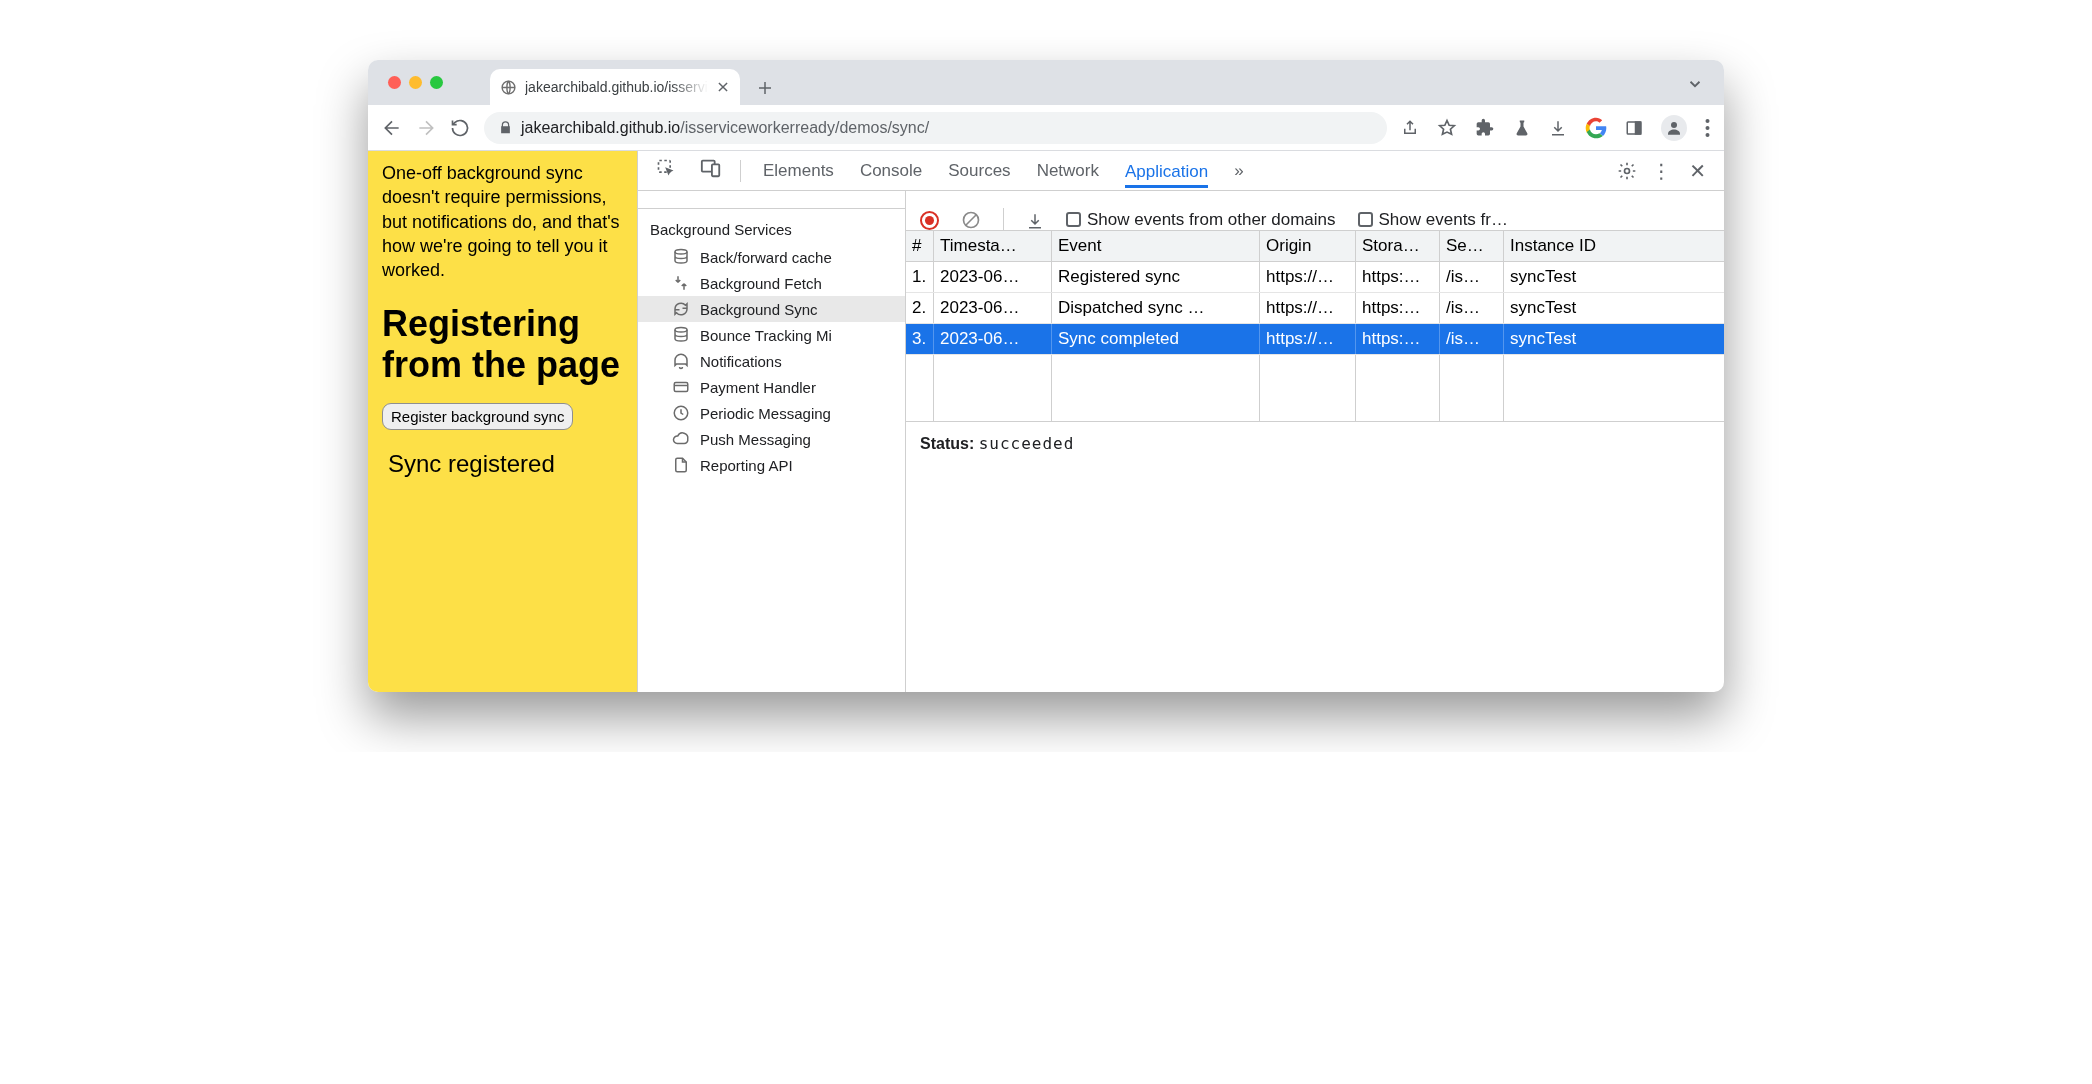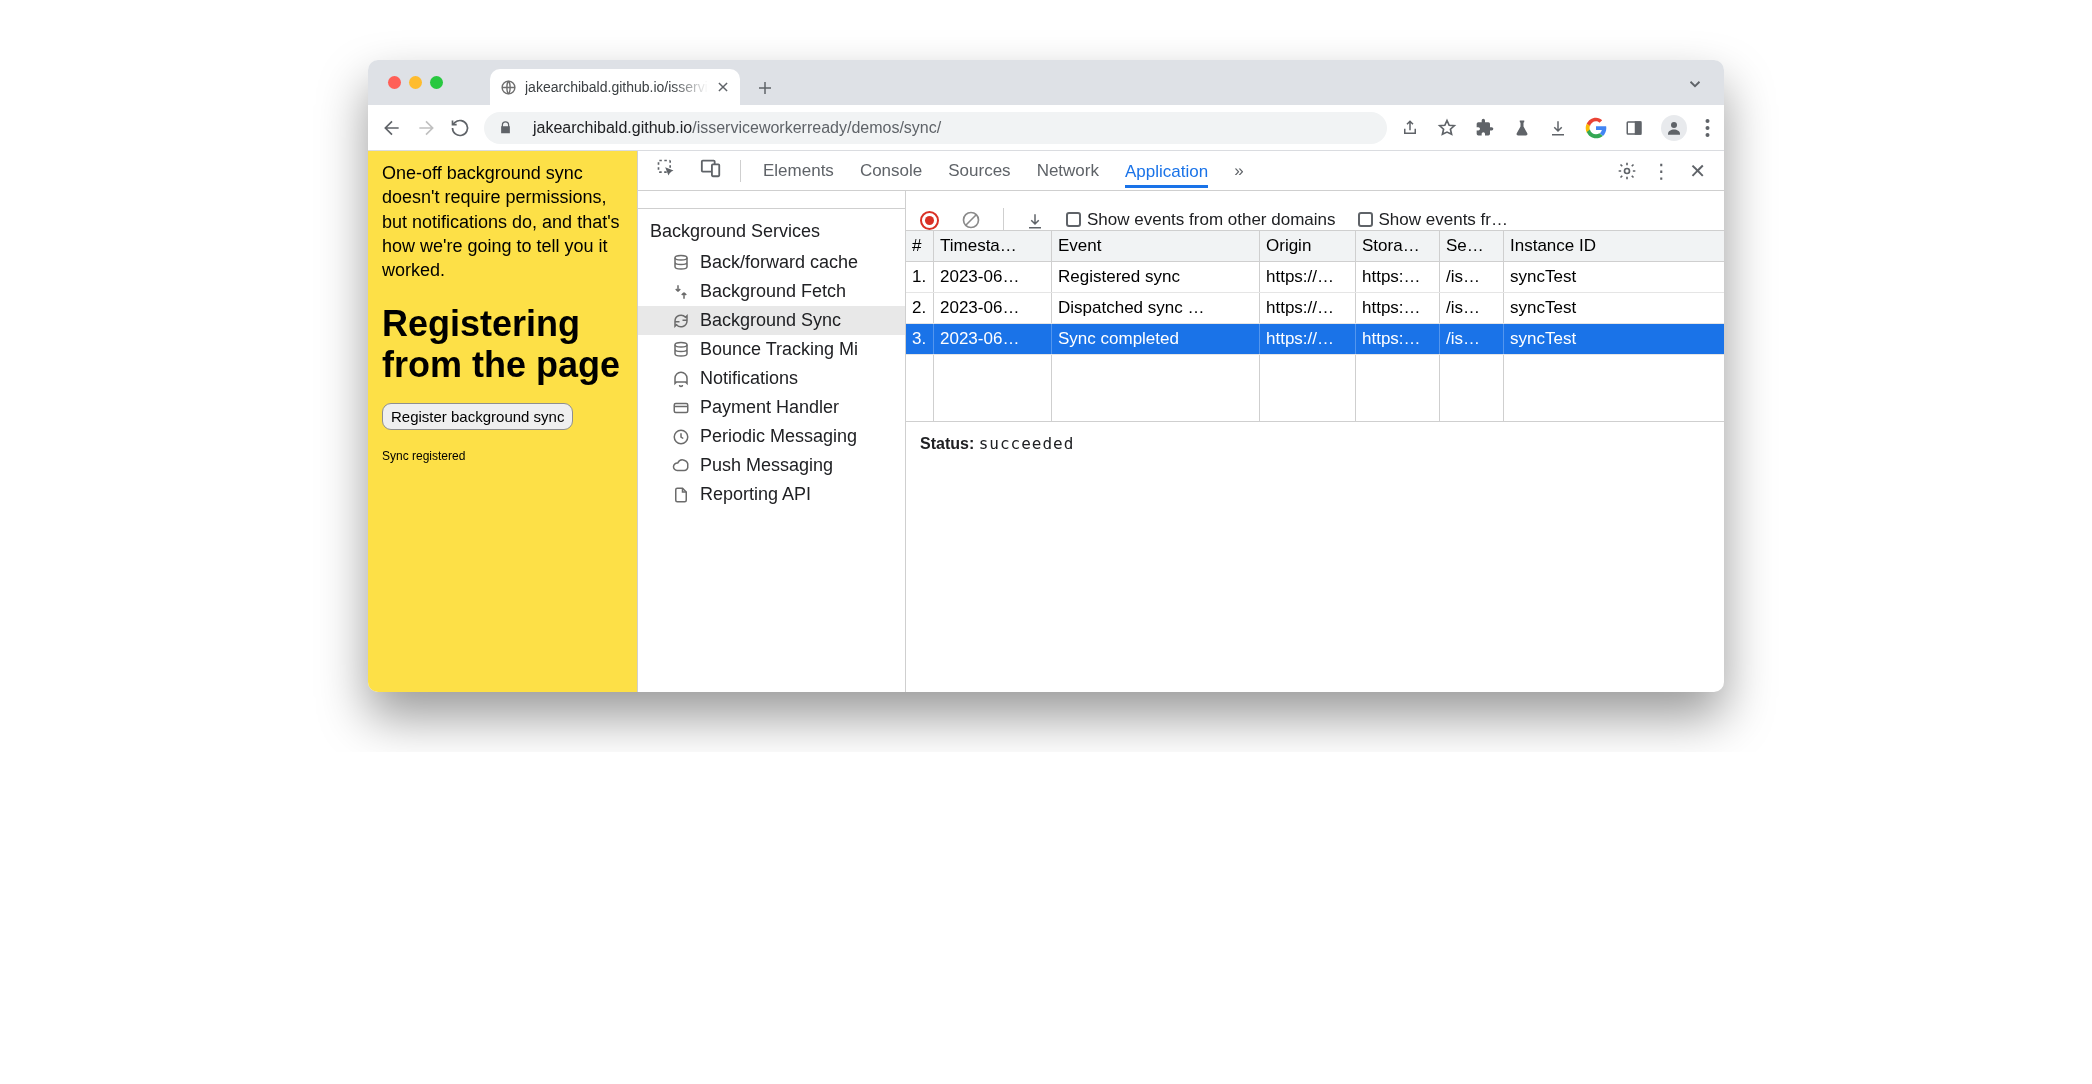--- a/index.html
+++ b/index.html
@@ -47,42 +47,42 @@
 
   
   .addrbar {
     height:46px; background:#fff; display:flex; align-items:center;
     padding:0 14px; gap:14px; border-bottom:1px solid #dadce0;
   }
   .addrbar .nav-ico{ color:#5f6368; width:20px; display:flex; justify-content:center; }
   .nav-ico.dis{ color:#c0c0c0; }
   .omni{
     flex:1; background:#f1f3f4; height:32px; border-radius:16px;
-    display:flex; align-items:center; padding:0 14px; gap:20px;
+    display:flex; align-items:center; padding:0 14px; gap:8px;
     font-size:16px; color:#202124;
   }
   .omni .host{ color:#202124; }
   .omni .path{ color:#5f6368; }
   .right-icons{ display:flex; align-items:center; gap:18px; color:#5f6368;}
   .glogo{ display:flex; }
   .avatar{ width:26px;height:26px;border-radius:50%;background:#e8eaed;
     display:flex;align-items:center;justify-content:center;color:#5f6368;}
 
   
   .content { flex:1; display:flex; min-height:0; }
   .page {
     width:269px; padding:10px 14px; background:#fde047; overflow:hidden;
     font-size:18px; line-height:1.35;
   }
   .page h2{ font-size:36px; font-weight:700; margin:22px 0 18px; line-height:1.12; }
   .page button{
     font-size:15px; padding:4px 8px; background:#efefef;
     border:1px solid #8f8f8f; border-radius:9px;
   }
-  .page .status{ margin-top:18px; font-size:12px; }
+  .page .status{ margin-top:18px; font-size:24px;margin-left:6px; }
 
   .devtools{
     flex:1; display:flex; flex-direction:column;
     border-left:1px solid #cfcfcf; min-width:0;
   }
   .dt-tabs{
     height:40px; display:flex; align-items:center; gap:26px;
     padding:0 18px; border-bottom:1px solid #cfcfcf; font-size:17px;
     color:#5f6368;
   }
@@ -93,21 +93,21 @@
   .dt-tabs .spacer{flex:1;}
   .dt-tabs .end{display:flex;gap:18px;align-items:center;color:#5f6368;}
   .dt-tabs .gear{margin-right:-4px;}
   .dt-tabs .dotmenu{font-size:20px;}
   .dt-tabs .close{font-size:20px;}
 
   .dt-body{ flex:1; display:flex; min-height:0; }
 
   .dt-sidebar{
     width:268px; border-right:1px solid #cfcfcf; overflow:hidden;
-    font-size:18px; color:#202124; background:#fff;
+    font-size:15px; color:#202124; background:#fff;
   }
   .dt-sidebar .topcut{ height:18px; border-bottom:1px solid #cfcfcf;
     margin:0 0 6px; padding-left:40px;}
   .dt-sidebar .sec-title{ font-weight:400; padding:6px 12px; }
   .dt-sidebar .item{ display:flex; align-items:center; gap:10px;
     padding:4px 12px 4px 34px; white-space:nowrap; overflow:hidden; }
   .dt-sidebar .item.sel{ background:#e8e8e8; }
   .dt-sidebar .item svg{ width:18px; height:18px; color:#6b6b6b; flex:none; }
 
   .dt-main{ flex:1; display:flex; flex-direction:column; min-width:0; }

